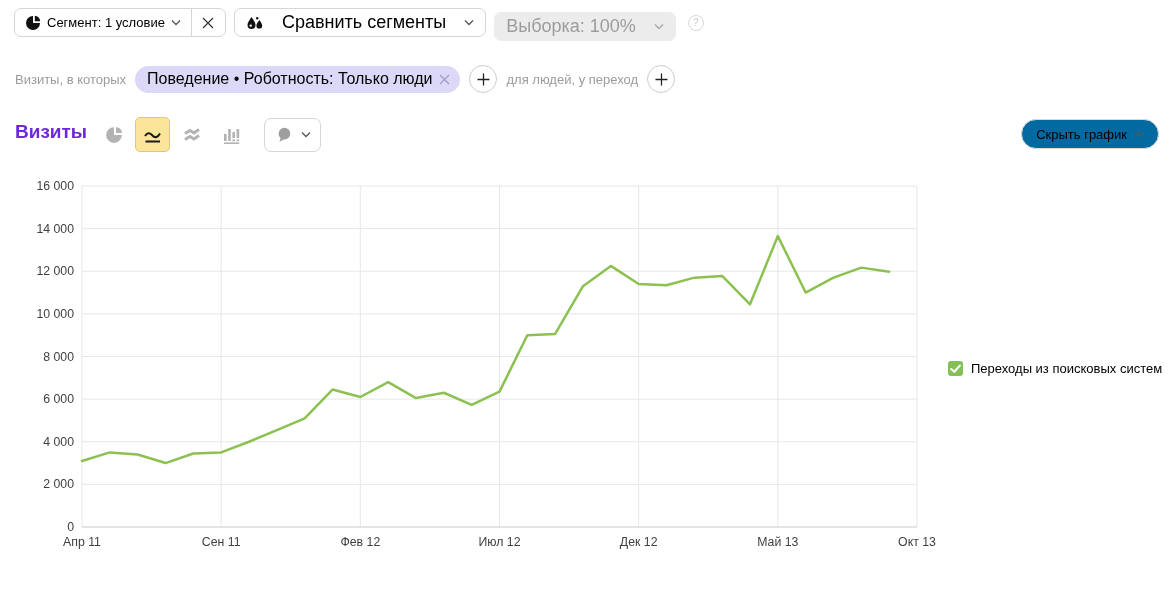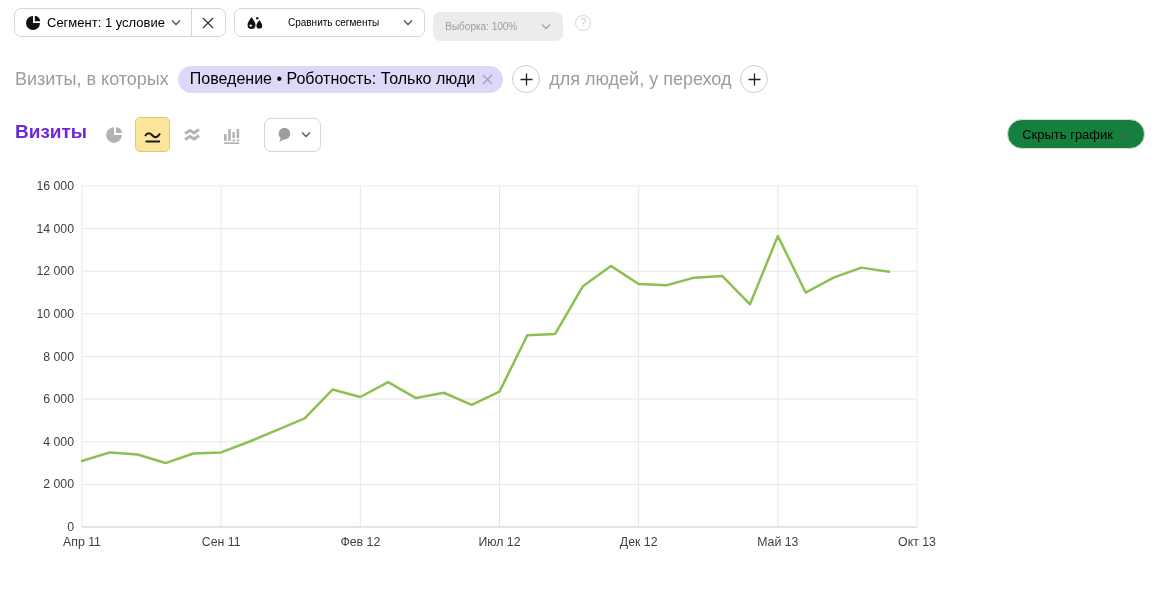--- a/index.html
+++ b/index.html
@@ -2,49 +2,49 @@
 <html><head>
 <meta charset="utf-8">
 <style>
   * { margin:0; padding:0; box-sizing:border-box; }
   html,body { background:#fff; }
   body { font-family:"Liberation Sans", sans-serif; color:#000; }
   .page { position:relative; width:1173px; height:590px; background:#fff; overflow:hidden; }
 
   
   .toolbar { position:absolute; top:8px; left:14px; display:flex; align-items:center; gap:8px; height:29px; }
-  .btn { display:flex; align-items:center; gap:24px; height:29px; padding:0 11px;
-         background:#fff; border:1px solid #d6d6d6; border-radius:7px; font-size:10px; cursor:pointer; white-space:nowrap;text-align:center; }
+  .btn { display:flex; align-items:center; gap:18px; height:29px; padding:0 11px;
+         background:#fff; border:1px solid #d6d6d6; border-radius:7px; font-size:18px; cursor:pointer; white-space:nowrap;text-align:center; }
   .btn-group { display:flex; align-items:stretch; height:29px; border:1px solid #d6d6d6; border-radius:7px; background:#fff; }
   .btn-group .seg { display:flex; align-items:center; gap:6px; padding:0 10px; font-size:13px; cursor:pointer; }
   .btn-group .divider { width:1px; background:#d6d6d6; }
   .btn-group .xbtn { display:flex; align-items:center; justify-content:center; width:33px; cursor:pointer; }
   .btn.gray { background:#ececec; border-color:#ececec; color:#9c9c9c;margin-top:7px; }
   .help { display:flex; align-items:center; justify-content:center; width:16px; height:16px; border:1px solid #d8d8d8;
           border-radius:50%; color:#c9c9c9; font-size:10px; margin-left:4px; cursor:pointer; }
 
   
   .filters { position:absolute; top:65px; left:15px; display:flex; align-items:center; gap:9px; height:28px; }
-  .muted { color:#9c9c9c; font-size:18px; white-space:nowrap; }
+  .muted { color:#9c9c9c; font-size:13px; white-space:nowrap; }
   .chip { display:flex; align-items:center; gap:7px; height:27px; padding:0 10px 0 12px;
           background:#dcd8f8; border-radius:14px; font-size:16px; cursor:pointer; white-space:nowrap; }
   .plus-btn { display:flex; align-items:center; justify-content:center; width:28px; height:28px;
               border:1px solid #cdcdcd; border-radius:50%; background:#fff; cursor:pointer; }
 
   
   .title-row { position:absolute; top:117px; left:0; width:1173px; height:37px; }
   .metric-title { position:absolute; left:15px; top:4px; font-size:19px; font-weight:700; color:#6d28d9; }
   .chart-types { position:absolute; left:96px; top:0; display:flex; align-items:center; gap:4px; }
   .ct-btn { display:flex; align-items:center; justify-content:center; width:35px; height:35px;
             border:1px solid transparent; border-radius:5px; cursor:pointer; background:transparent; }
   .ct-btn.selected { background:#fae59a; border-color:#dfc87b; }
   .comment-btn { display:flex; align-items:center; justify-content:center; gap:8px; width:57px; height:34px;
                  border:1px solid #d6d6d6; border-radius:7px; background:#fff; margin-left:12px; cursor:pointer; }
-  .hide-btn { position:absolute; right:28px; top:2px; display:flex; align-items:center; gap:7px; height:30px;
-              padding:0 14px; border:1px solid #d9d9d9; border-radius:15px; background:#15803d; font-size:13px; cursor:pointer; }
+  .hide-btn { position:absolute; right:14px; top:2px; display:flex; align-items:center; gap:7px; height:30px;
+              padding:0 14px; border:1px solid #d9d9d9; border-radius:15px; background:#0369a1; font-size:13px; cursor:pointer; }
 
   
   .chart-wrap { position:absolute; top:180px; left:0; width:1173px; height:400px; }
   .chart-wrap svg text { font-family:"Liberation Sans", sans-serif; }
   .legend { position:absolute; left:948px; top:181px; display:flex; align-items:center; gap:8px; cursor:pointer; }
   .legend-check { display:flex; align-items:center; justify-content:center; width:15px; height:15px;
                   border-radius:3px; background:#84c053; }
   .legend-label { font-size:13px; color:#000; white-space:nowrap; }
 
   .icon { display:inline-flex; align-items:center; justify-content:center; }
@@ -232,15 +232,25 @@
         <text x="499.5" y="366" text-anchor="middle" fill="#3f3f3f" font-size="12.3px">Июл 12</text>
         <line x1="638.6666666666666" y1="6" x2="638.6666666666666" y2="347" stroke="#e7e7e7" stroke-width="1"></line>
         <text x="638.6666666666666" y="366" text-anchor="middle" fill="#3f3f3f" font-size="12.3px">Дек 12</text>
         <line x1="777.8333333333334" y1="6" x2="777.8333333333334" y2="347" stroke="#e7e7e7" stroke-width="1"></line>
         <text x="777.8333333333334" y="366" text-anchor="middle" fill="#3f3f3f" font-size="12.3px">Май 13</text>
         <line x1="917" y1="6" x2="917" y2="347" stroke="#e7e7e7" stroke-width="1"></line>
         <text x="917" y="366" text-anchor="middle" fill="#3f3f3f" font-size="12.3px">Окт 13</text>
         <line x1="82" y1="347" x2="917" y2="347" stroke="#c9c9c9" stroke-width="1"></line>
         <polyline points="82,280.93125 109.83333333333333,272.40625 137.66666666666666,274.5375 165.5,283.0625 193.33333333333331,273.471875 221.16666666666666,272.40625 249,261.75 276.83333333333337,250.028125 304.66666666666663,238.30625 332.5,209.534375 360.3333333333333,216.99375 388.1666666666667,202.075 416,218.059375 443.8333333333333,212.73125 471.6666666666667,224.87937499999998 499.5,211.665625 527.3333333333333,155.1875 555.1666666666667,153.90875 583,106.16874999999999 610.8333333333334,85.921875 638.6666666666666,104.0375 666.5,105.31625 694.3333333333334,97.64375000000001 722.1666666666666,95.93875 750,124.28437500000001 777.8333333333334,56.08437500000002 805.6666666666666,112.5625 833.5,97.64375000000001 861.3333333333334,87.62687499999998 889.1666666666666,91.67625000000001" fill="none" stroke="#8cc152" stroke-width="2.5" stroke-linejoin="round" stroke-linecap="round"></polyline>
       </svg>
+    <div class="legend">
+      <span class="legend-check">
+        <span class="icon">
+          <svg width="15" height="15" viewBox="0 0 15 15">
+              <polyline points="3.2,8 6.3,10.8 11.8,4.6" fill="none" stroke="#fff" stroke-width="2.1" stroke-linecap="round" stroke-linejoin="round"></polyline>
+            </svg>
+        </span>
+      </span>
+      <span class="legend-label">Переходы из поисковых систем</span>
+    </div>
   </div>
 
 </div>
 
 </body></html>

